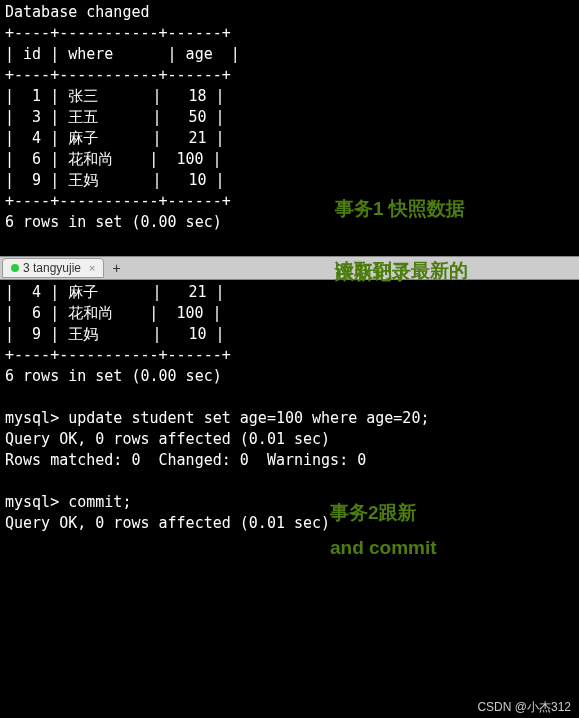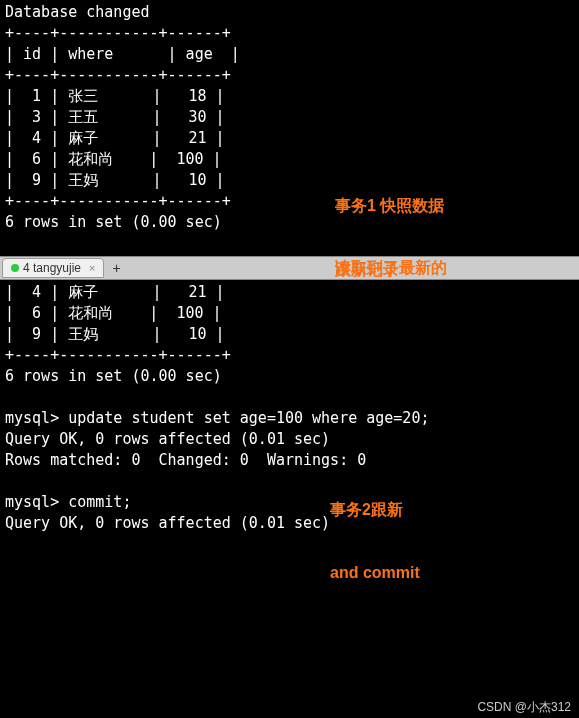--- a/index.html
+++ b/index.html
@@ -27,30 +27,30 @@
     }
     .line {
       white-space: pre;
       color: #fff;
     }
     .border-line {
       color: #fff;
     }
     .annotation {
       position: absolute;
-      color: #f97316;
+      color: #4d7c0f;
       font-weight: bold;
-      font-size: 16px;
+      font-size: 19px;
       font-family: "Microsoft YaHei", sans-serif;
     }
     .ann1 { top: 196px; left: 335px; }
     .ann2 { top: 228px; left: 335px; margin-top: 30px; }
     .ann3 { top: 260px; left: 335px; }
     .ann4 { top: 500px; left: 330px; text-align: right; }
-    .ann5 { top: 564px; left: 330px; }
+    .ann5 { top: 537px; left: 330px; }
     .tab-bar {
       background: #cccccc;
       height: 24px;
       display: flex;
       align-items: center;
       border-top: 1px solid #888;
       border-bottom: 1px solid #888;
       margin: 0;
     }
     .tab {
@@ -104,33 +104,33 @@
   </style>
 </head>
 <body>
 
 <div class="terminal-top">
   <div class="line">Database changed</div>
   <div class="line border-line">+----+-----------+------+</div>
   <div class="line">| id | where      | age  |</div>
   <div class="line border-line">+----+-----------+------+</div>
   <div class="line">|  1 | 张三      |   18 |</div>
-  <div class="line">|  3 | 王五      |   30 |</div>
+  <div class="line">|  3 | 王五      |   50 |</div>
   <div class="line">|  4 | 麻子      |   21 |</div>
   <div class="line">|  6 | 花和尚    |  100 |</div>
   <div class="line">|  9 | 王妈      |   10 |</div>
   <div class="line border-line">+----+-----------+------+</div>
   <div class="line">6 rows in set (0.00 sec)</div>
   <div class="line">&nbsp;</div>
 </div>
 
 <div class="tab-bar">
   <div class="tab">
     <span class="tab-dot"></span>
-    <span>4 tangyujie</span>
+    <span>3 tangyujie</span>
     <span class="tab-close">×</span>
   </div>
   <span class="tab-add">+</span>
 </div>
 
 <div class="terminal-bottom">
   <div class="line">|  4 | 麻子      |   21 |</div>
   <div class="line">|  6 | 花和尚    |  100 |</div>
   <div class="line">|  9 | 王妈      |   10 |</div>
   <div class="line border-line">+----+-----------+------+</div>

